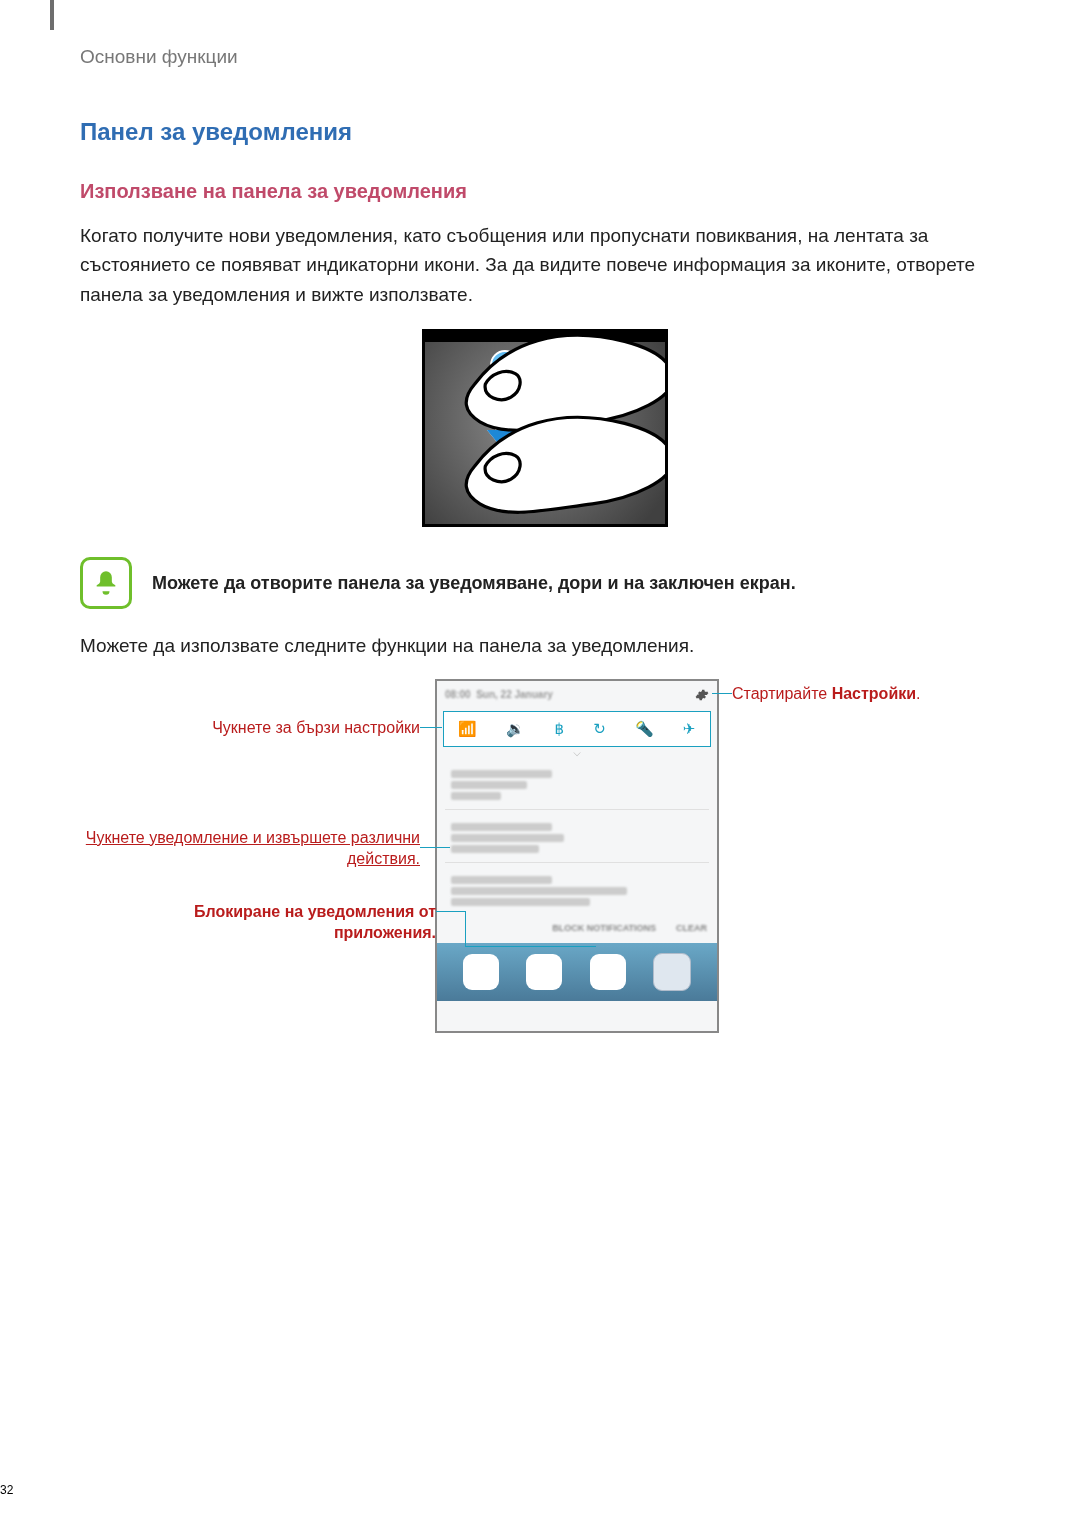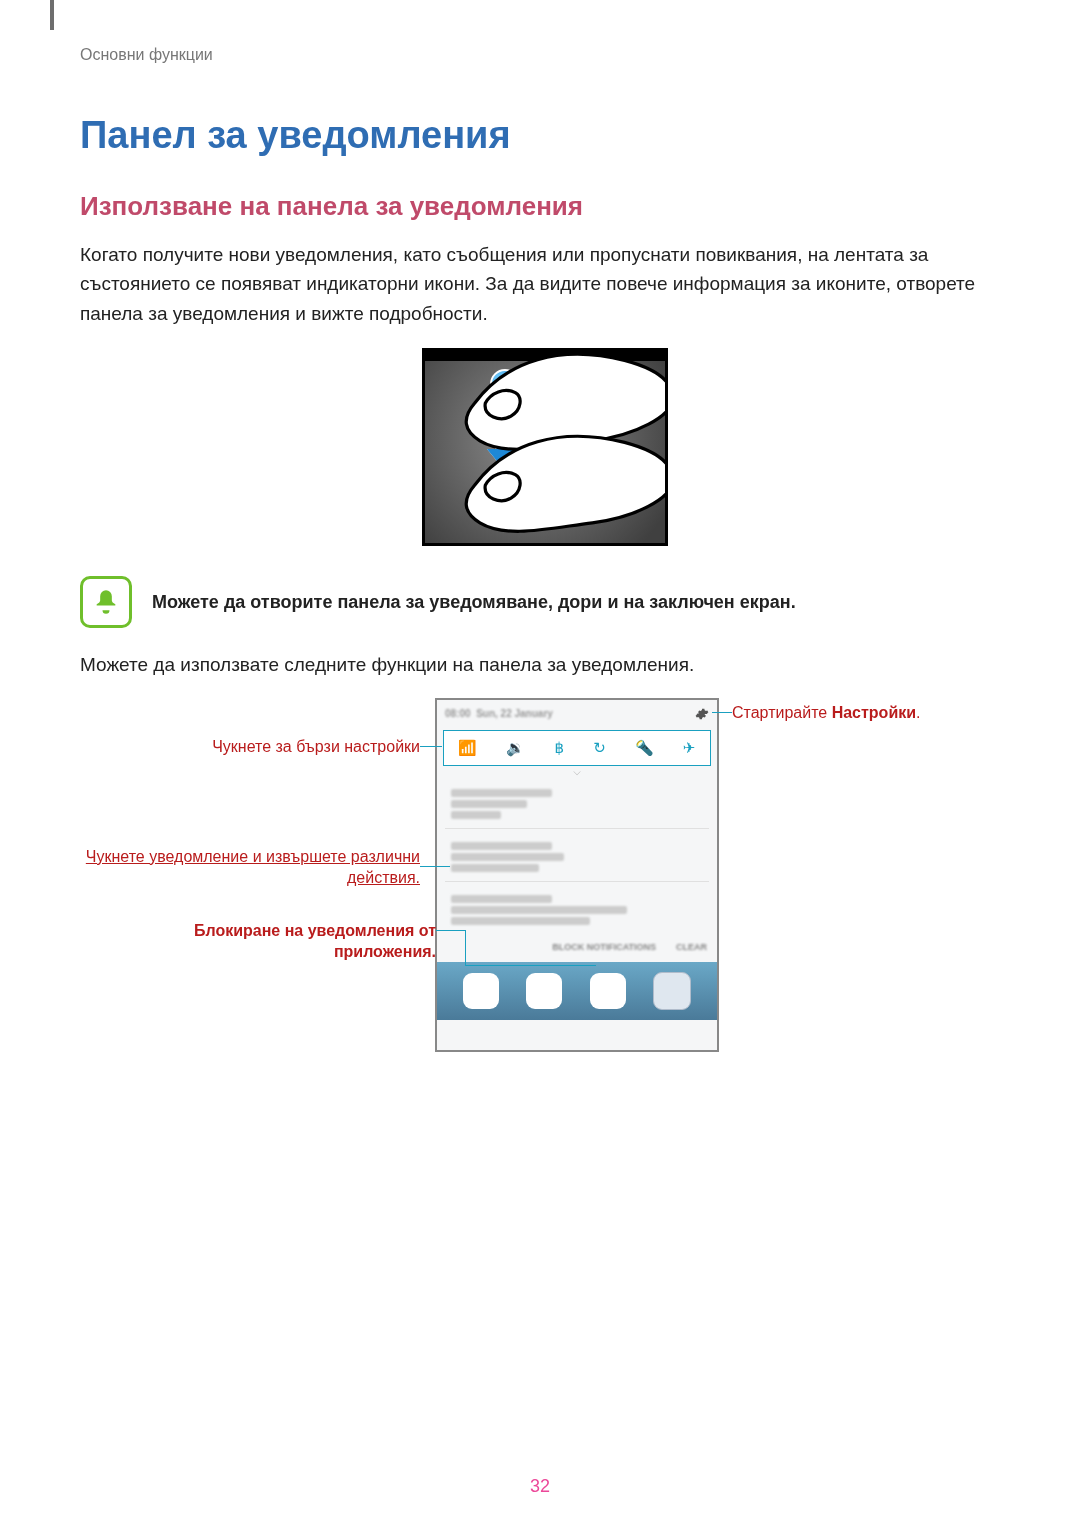--- a/index.html
+++ b/index.html
@@ -1,20 +1,20 @@
 <!DOCTYPE html>
 <html><head>
 <meta charset="utf-8">
 <style>
   html,body{margin:0;padding:0;background:#fff;font-family:Arial,Helvetica,sans-serif;color:#222;}
   .page{width:1080px;height:1527px;position:relative;box-sizing:border-box;padding:40px 70px 40px 80px;}
   .edge-tab{position:absolute;left:50px;top:0;width:4px;height:30px;background:#6e6e6e;}
-  .breadcrumb{font-size:16px;color:#777;margin-top:6px;margin-bottom:50px;}
-  h1.title{font-size:38px;font-weight:700;color:#2f6db3;margin:0 0 34px 0;}
-  h2.subtitle{font-size:26px;font-weight:700;color:#c04a6a;margin:16px 0 18px 0;}
+  .breadcrumb{font-size:19px;color:#777;margin-top:6px;margin-bottom:50px;}
+  h1.title{font-size:24px;font-weight:700;color:#2f6db3;margin:0 0 34px 0;}
+  h2.subtitle{font-size:20px;font-weight:700;color:#c04a6a;margin:16px 0 18px 0;}
   p.body{font-size:19px;line-height:1.55;color:#222;margin:0 0 16px 0;}
   .fig-swipe{display:flex;justify-content:center;margin:20px 0 30px 0;}
   .swipe-box{position:relative;width:240px;height:192px;border:3px solid #000;background:radial-gradient(circle at 45% 45%,#8f8f8f 0%,#404040 90%);overflow:hidden;}
   .swipe-box .status{position:absolute;top:0;left:0;right:0;height:10px;background:#000;}
   .swipe-arrow{position:absolute;left:62px;top:18px;display:flex;flex-direction:column;align-items:center;}
   .swipe-arrow .dot{width:26px;height:26px;border-radius:50%;background:radial-gradient(circle at 35% 35%,#7fd3ff,#1e88d6);border:2px solid #fff;}
   .swipe-arrow .shaft{width:16px;height:50px;background:#1e88d6;border-left:2px solid #fff;border-right:2px solid #fff;}
   .swipe-arrow .head{width:0;height:0;border-left:18px solid transparent;border-right:18px solid transparent;border-top:22px solid #1e88d6;filter:drop-shadow(0 0 0 #fff);}
   .note-row{display:flex;align-items:center;gap:20px;margin:14px 0 22px 0;}
   .note-icon{width:46px;height:46px;border-radius:10px;border:3px solid #6fbf2b;display:flex;align-items:center;justify-content:center;flex:0 0 46px;}
@@ -32,35 +32,35 @@
   .notif .line{height:8px;background:#ccc;margin:3px 0;border-radius:2px;filter:blur(1px);}
   .notif .line.short{width:40%;}
   .notif .line.med{width:70%;}
   .bottom-actions{display:flex;justify-content:flex-end;gap:20px;padding:4px 10px;font-size:9px;color:#888;filter:blur(1px);font-weight:700;}
   .dock{height:58px;background:linear-gradient(180deg,#6aa8c7,#4a7a99);display:flex;align-items:center;justify-content:space-around;padding:0 12px;margin-top:6px;}
   .app-ic{width:36px;height:36px;border-radius:9px;background:#fff;}
   .app-ic.folder{background:#dfe7ef;border:1px solid #b0bccb;}
   .callout{position:absolute;font-size:16px;color:#b91c1c;line-height:1.35;}
   .callout .lead{position:absolute;background:#1aa0c0;}
   .callout.left{text-align:right;}
-  .page-num{position:absolute;bottom:30px;left:0;right:0;text-align:center;font-size:18px;color:#ec4899;}
+  .page-num{position:absolute;bottom:30px;left:0;right:0;font-size:12px;color:#000000;}
   .hand{position:absolute;pointer-events:none;}
 </style>
 </head>
 <body>
 
 <div class="page">
   <div class="edge-tab"></div>
 
   <div class="breadcrumb">Основни функции</div>
 
   <h1 class="title">Панел за уведомления</h1>
   <h2 class="subtitle">Използване на панела за уведомления</h2>
 
-  <p class="body">Когато получите нови уведомления, като съобщения или пропуснати повиквания, на лентата за състоянието се появяват индикаторни икони. За да видите повече информация за иконите, отворете панела за уведомления и вижте подробности.</p>
+  <p class="body">Когато получите нови уведомления, като съобщения или пропуснати повиквания, на лентата за състоянието се появяват индикаторни икони. За да видите повече информация за иконите, отворете панела за уведомления и вижте използвате.</p>
 
   <div class="fig-swipe">
     <div class="swipe-box">
       <div class="status"></div>
       <div class="swipe-arrow">
         <div class="dot"></div>
         <div class="shaft"></div>
         <div class="head"></div>
       </div>
       <svg class="hand" viewBox="0 0 200 140" width="220" height="150" style="left:36px;top:-12px;">

